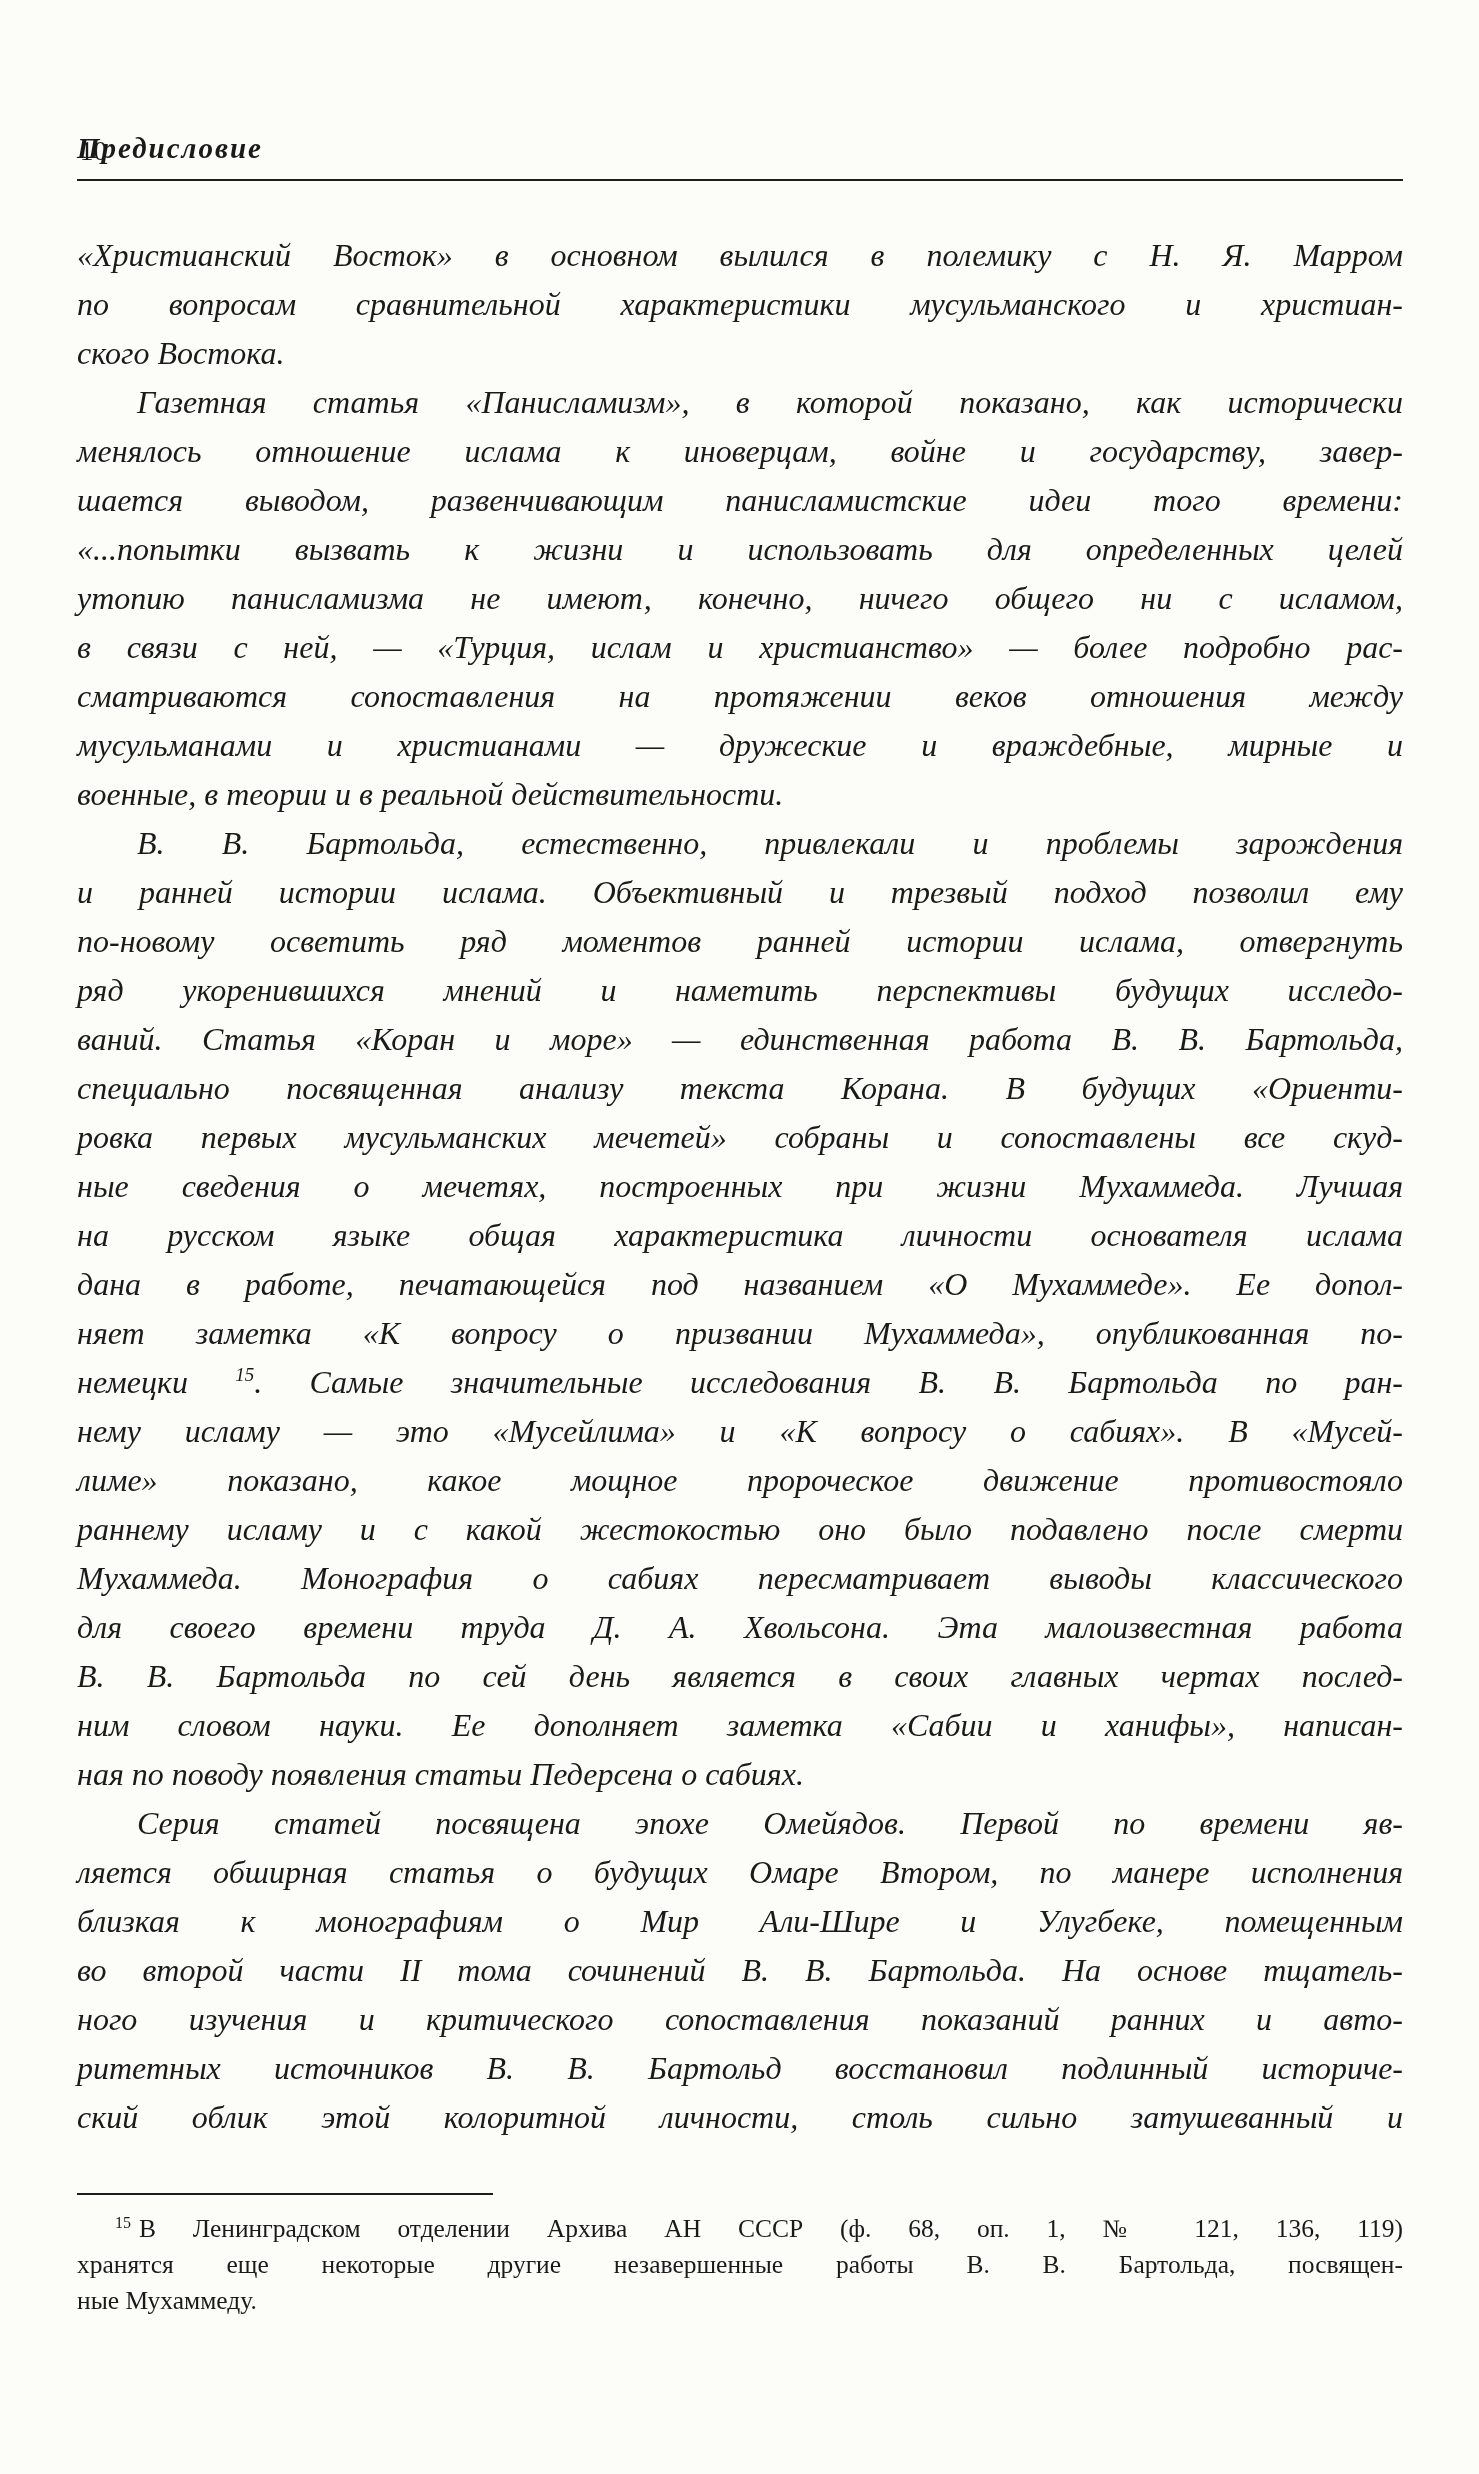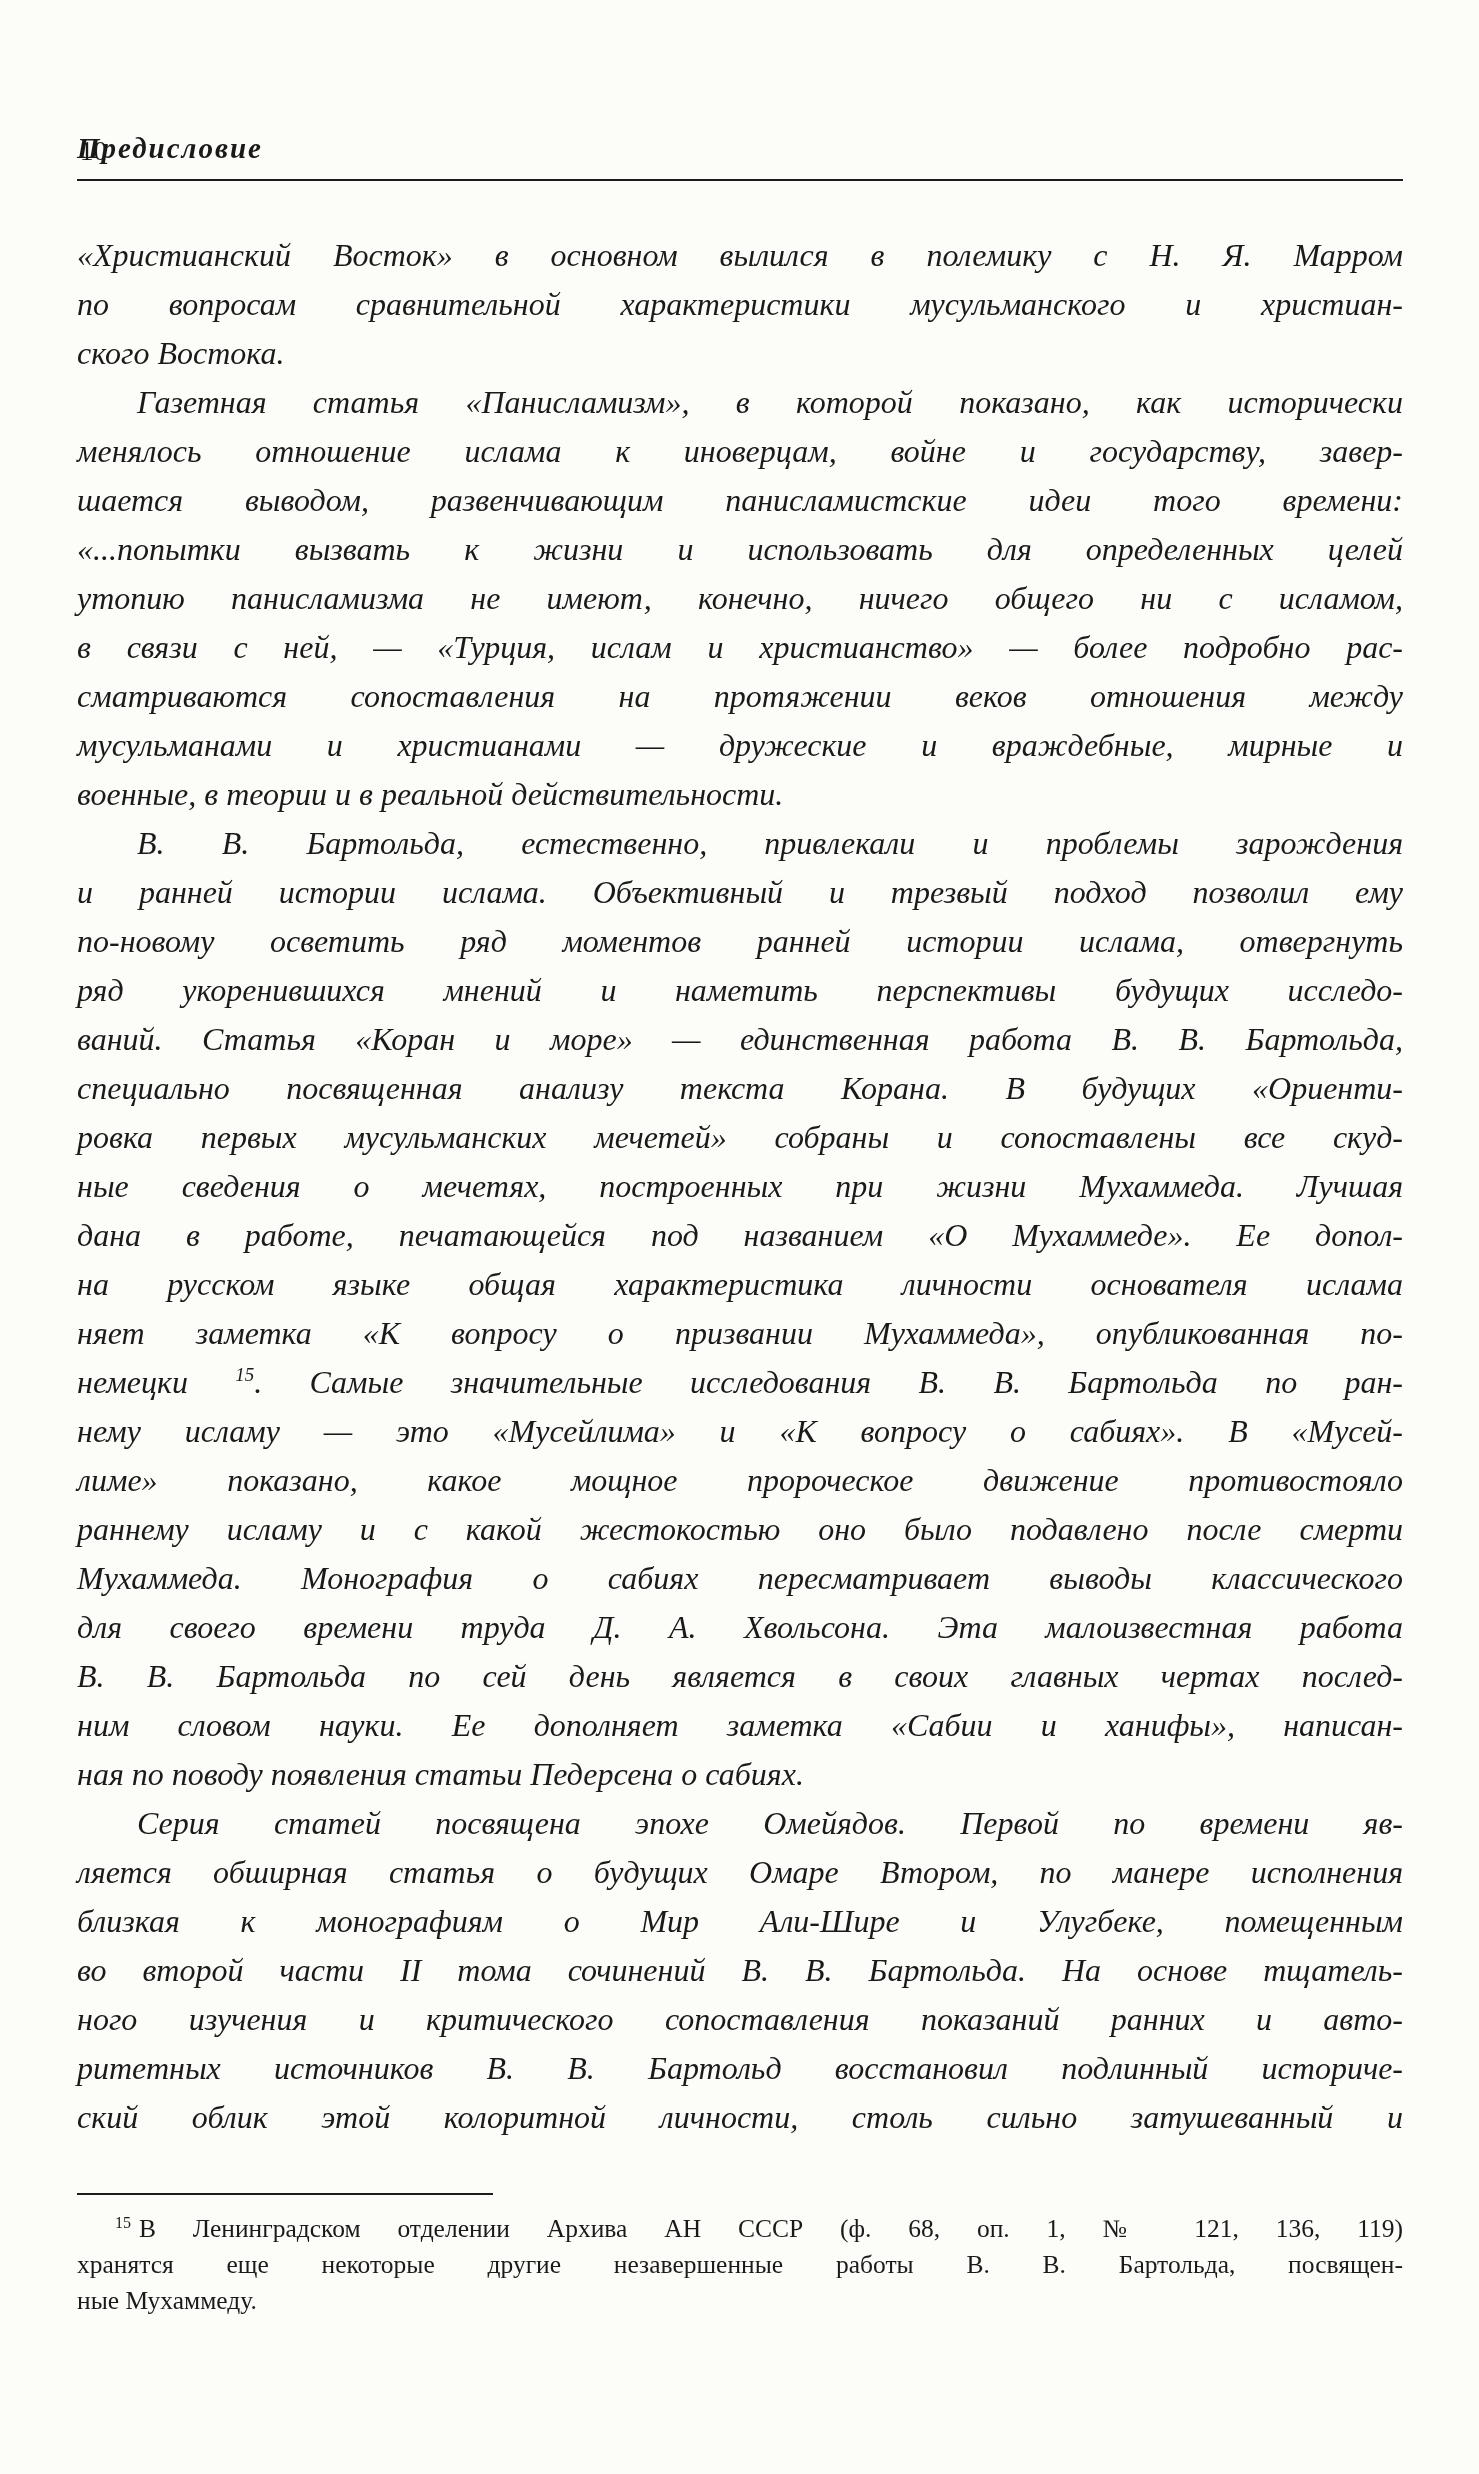--- a/index.html
+++ b/index.html
@@ -95,22 +95,22 @@
 
     <div class="paragraph">
       <div class="line indent">В. В. Бартольда, естественно, привлекали и проблемы зарождения</div>
       <div class="line">и ранней истории ислама. Объективный и трезвый подход позволил ему</div>
       <div class="line">по-новому осветить ряд моментов ранней истории ислама, отвергнуть</div>
       <div class="line">ряд укоренившихся мнений и наметить перспективы будущих исследо-</div>
       <div class="line">ваний. Статья «Коран и море» — единственная работа В. В. Бартольда,</div>
       <div class="line">специально посвященная анализу текста Корана. В будущих «Ориенти-</div>
       <div class="line">ровка первых мусульманских мечетей» собраны и сопоставлены все скуд-</div>
       <div class="line">ные сведения о мечетях, построенных при жизни Мухаммеда. Лучшая</div>
+      <div class="line">на русском языке общая характеристика личности основателя ислама</div>
       <div class="line">дана в работе, печатающейся под названием «О Мухаммеде». Ее допол-</div>
-      <div class="line">на русском языке общая характеристика личности основателя ислама</div>
       <div class="line">няет заметка «К вопросу о призвании Мухаммеда», опубликованная по-</div>
       <div class="line"><span>немецки </span><sup class="fn-ref">15</sup><span>. Самые значительные исследования В. В. Бартольда по ран-</span></div>
       <div class="line">нему исламу — это «Мусейлима» и «К вопросу о сабиях». В «Мусей-</div>
       <div class="line">лиме» показано, какое мощное пророческое движение противостояло</div>
       <div class="line">раннему исламу и с какой жестокостью оно было подавлено после смерти</div>
       <div class="line">Мухаммеда. Монография о сабиях пересматривает выводы классического</div>
       <div class="line">для своего времени труда Д. А. Хвольсона. Эта малоизвестная работа</div>
       <div class="line">В. В. Бартольда по сей день является в своих главных чертах послед-</div>
       <div class="line">ним словом науки. Ее дополняет заметка «Сабии и ханифы», написан-</div>
       <div class="line last">ная по поводу появления статьи Педерсена о сабиях.</div>

